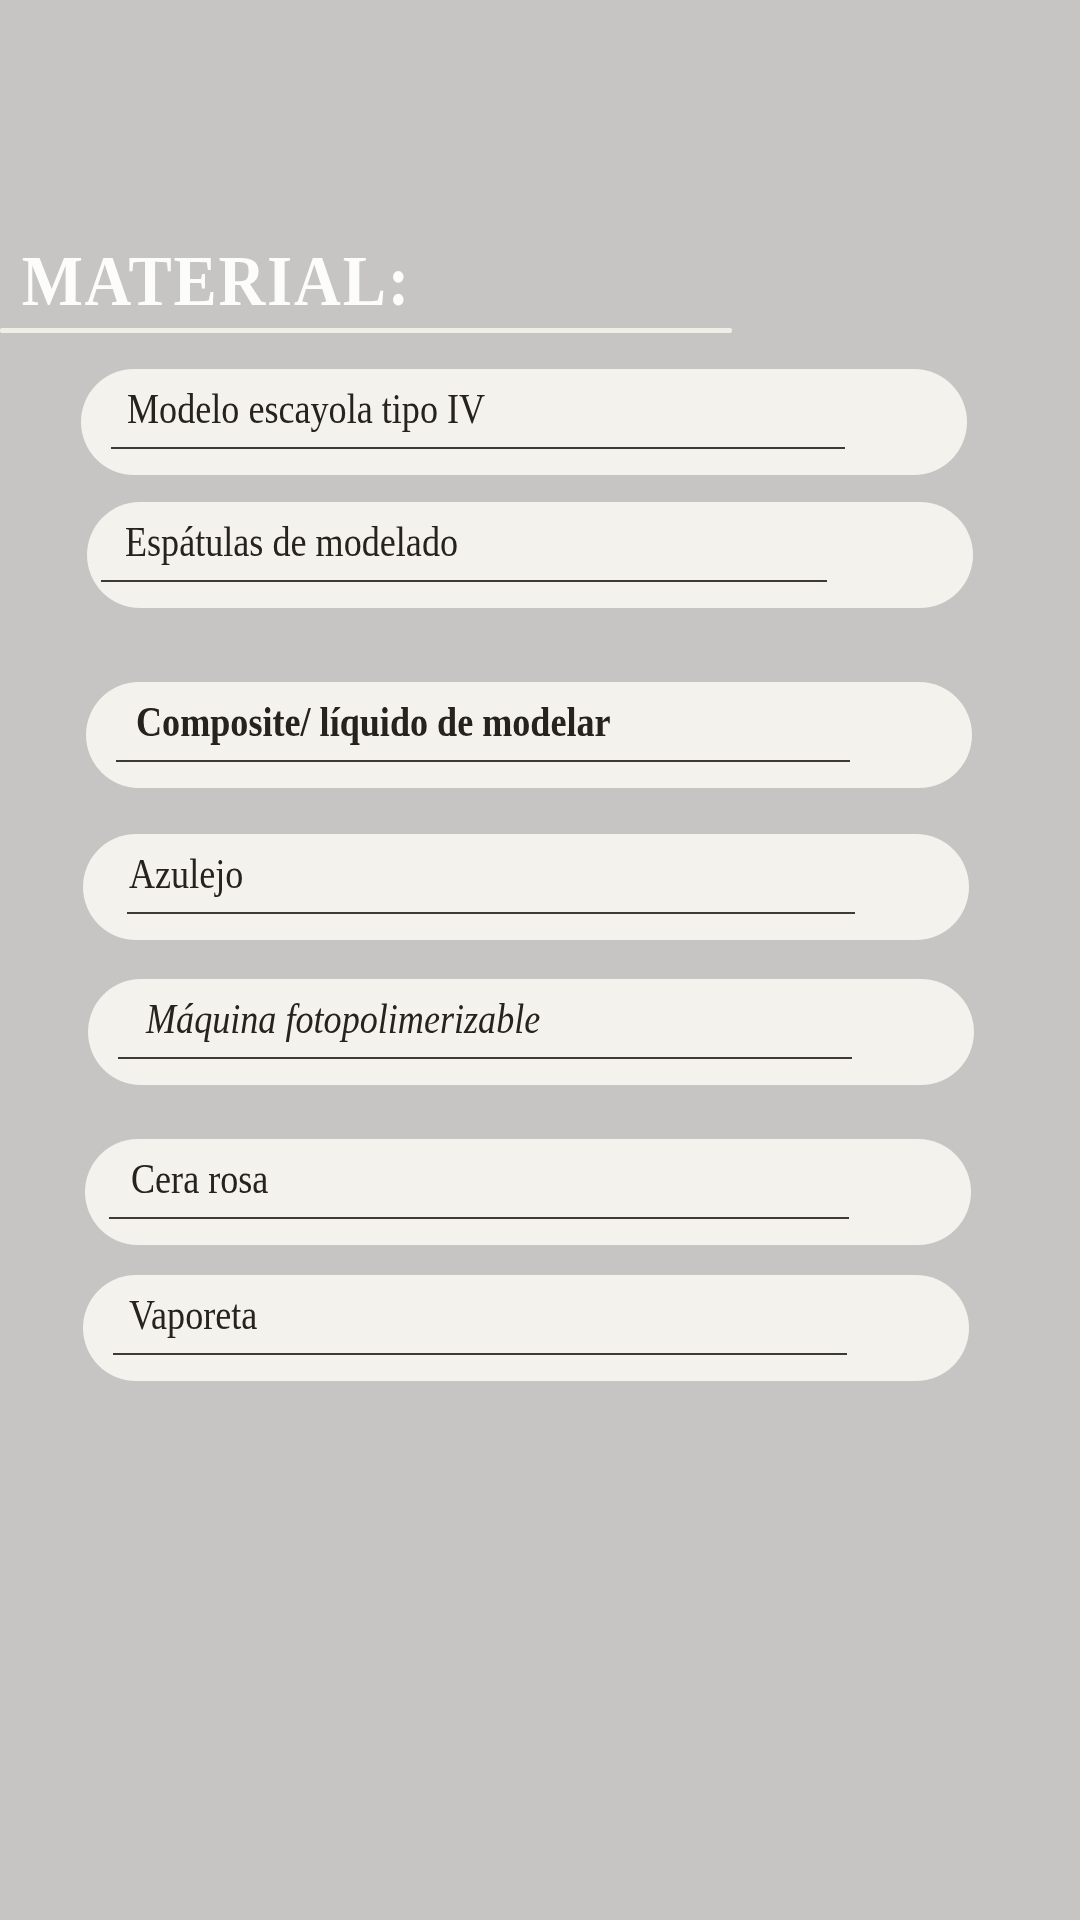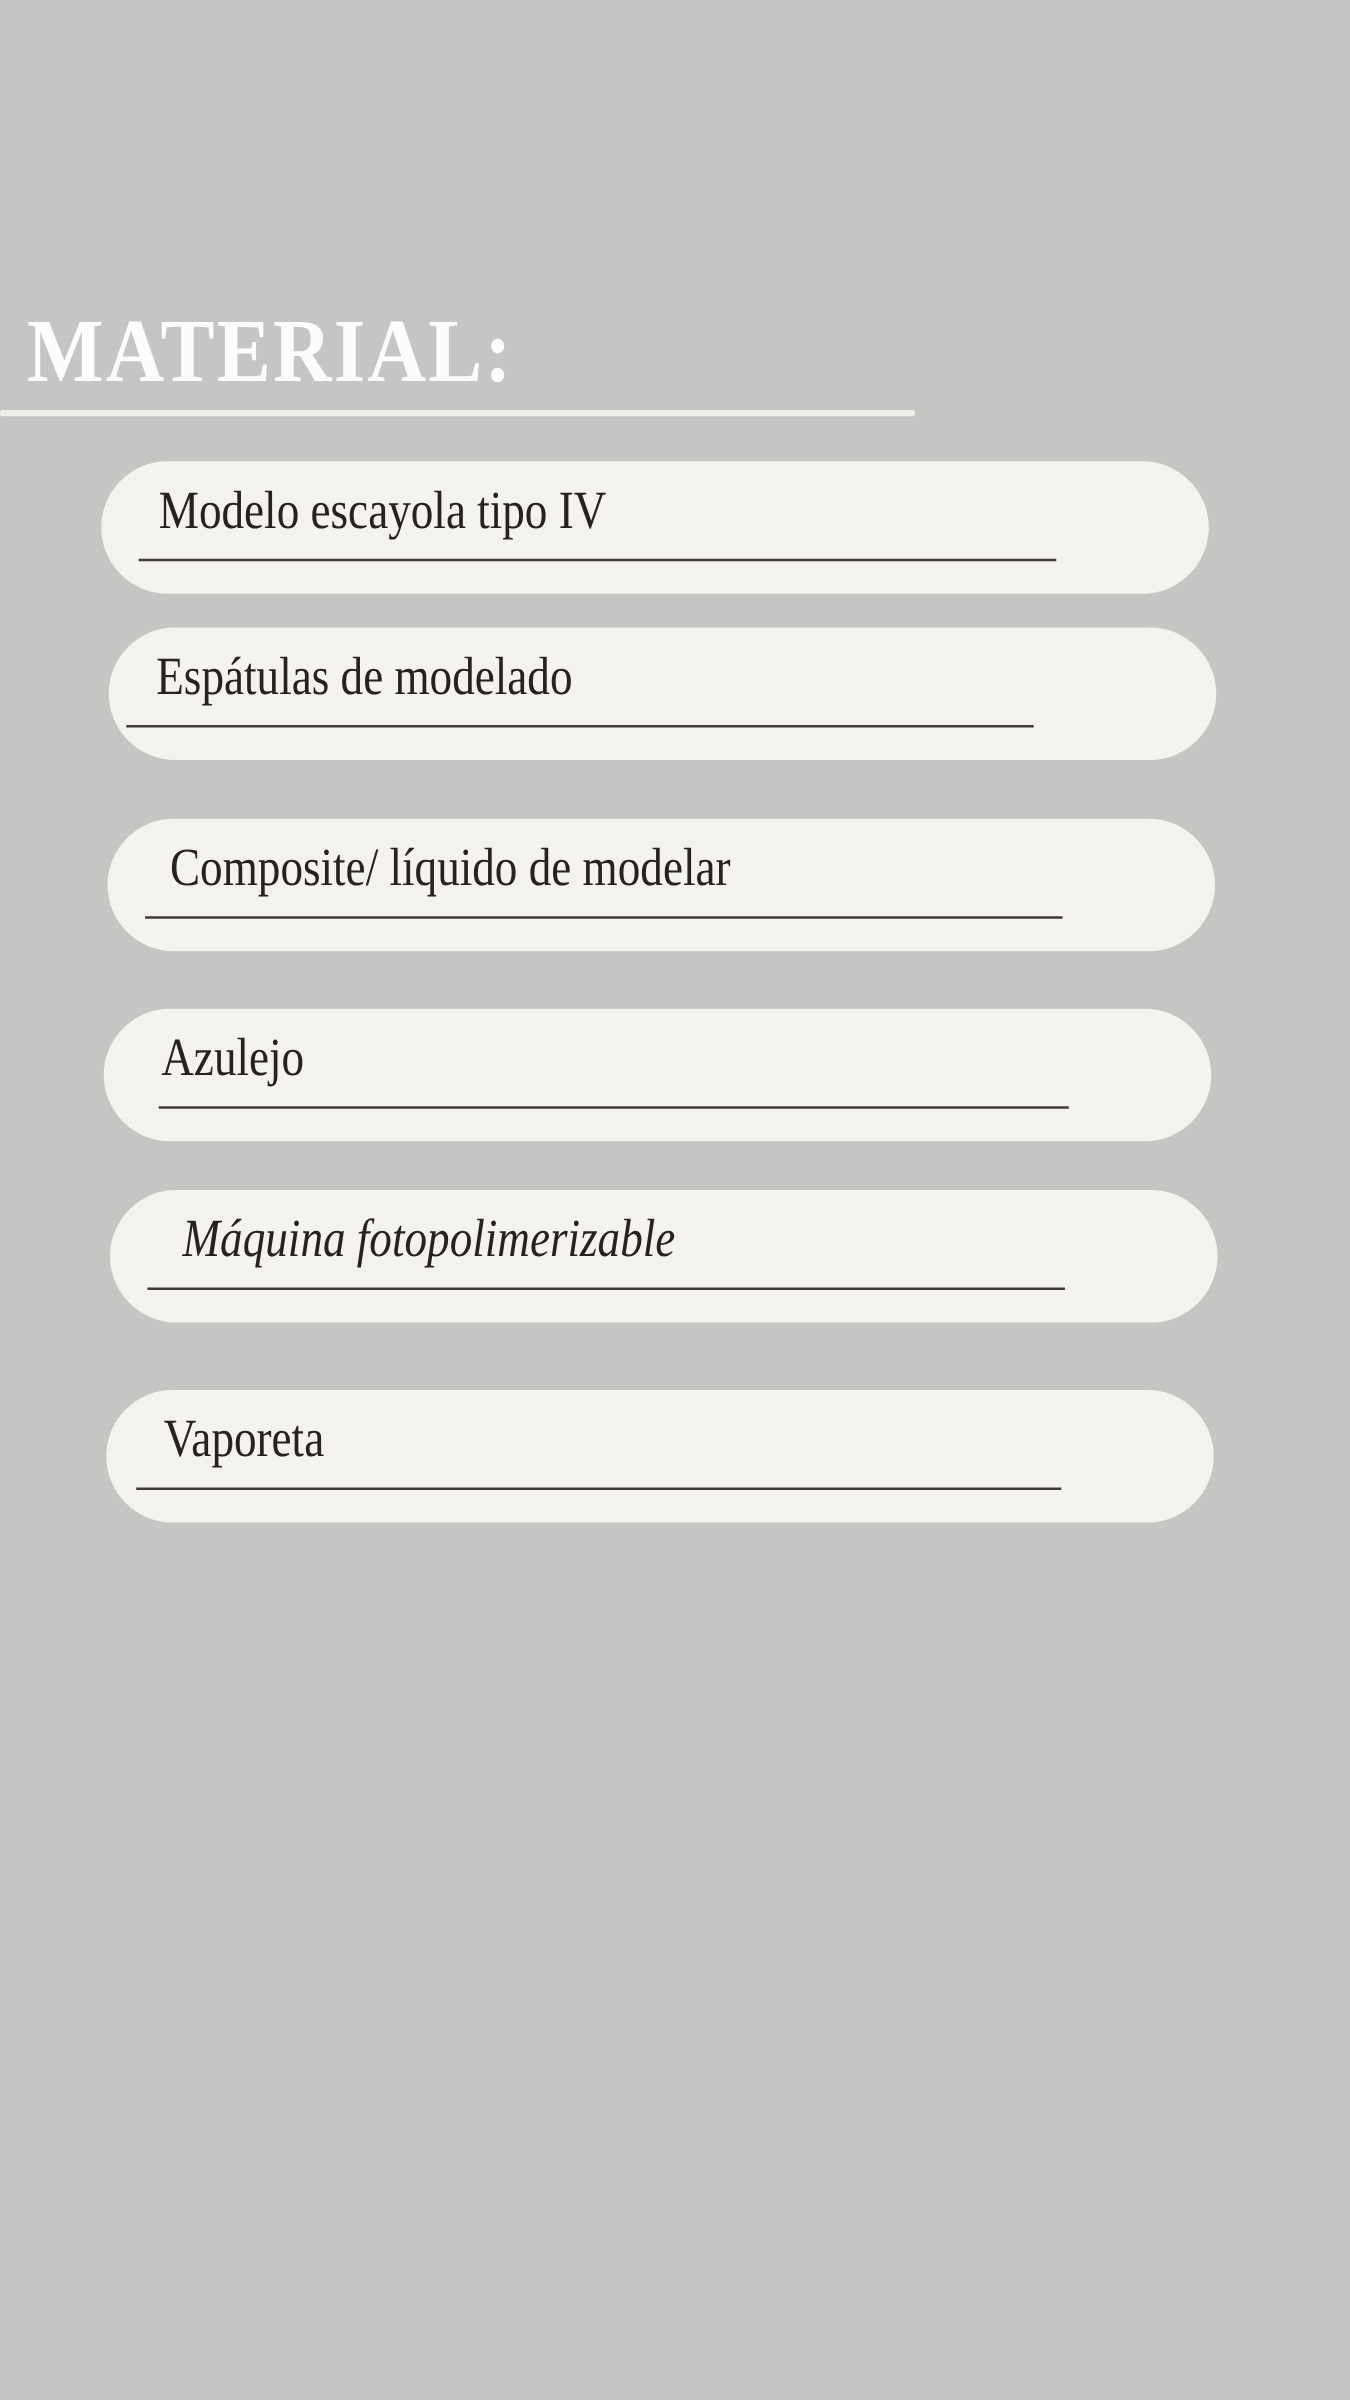--- a/index.html
+++ b/index.html
@@ -51,21 +51,21 @@
   }
   .pill {
     position: relative;
     width: 886px;
     height: 106px;
     background: #f4f2ed;
     border-radius: 53px;
   }
   
   .pill:nth-child(2) { margin-top: 27px; margin-left: 6px; text-decoration: underline; }
-  .pill:nth-child(3) { margin-top: 47px; margin-left: 5px; }
+  .pill:nth-child(3) { margin-top: 74px; margin-left: 5px; font-weight: bold; }
   .pill:nth-child(4) { margin-top: 46px; margin-left: 2px; }
   .pill:nth-child(5) { margin-top: 39px; margin-left: 7px; font-style: italic; }
   .pill:nth-child(6) { margin-top: 54px; margin-left: 4px; }
   .pill:nth-child(7) { margin-top: 30px; margin-left: 2px; }
   .pill:nth-child(8) { margin-top: 39px; }
   .pill:nth-child(9) { margin-top: 49px; margin-left: 1px; }
 
   .pill-label {
     position: absolute;
     left: 46px;
@@ -125,19 +125,23 @@
     <span class="pill-label">Azulejo</span>
     <div class="pill-line"></div>
   </div>
 
   <div class="pill">
     <span class="pill-label">Máquina fotopolimerizable</span>
     <div class="pill-line"></div>
   </div>
 
 
+  <div class="pill">
+    <span class="pill-label">Cera rosa</span>
+    <div class="pill-line"></div>
+  </div>
 
   <div class="pill">
     <span class="pill-label">Vaporeta</span>
     <div class="pill-line"></div>
   </div>
 
 </div>
 
 </body></html>

